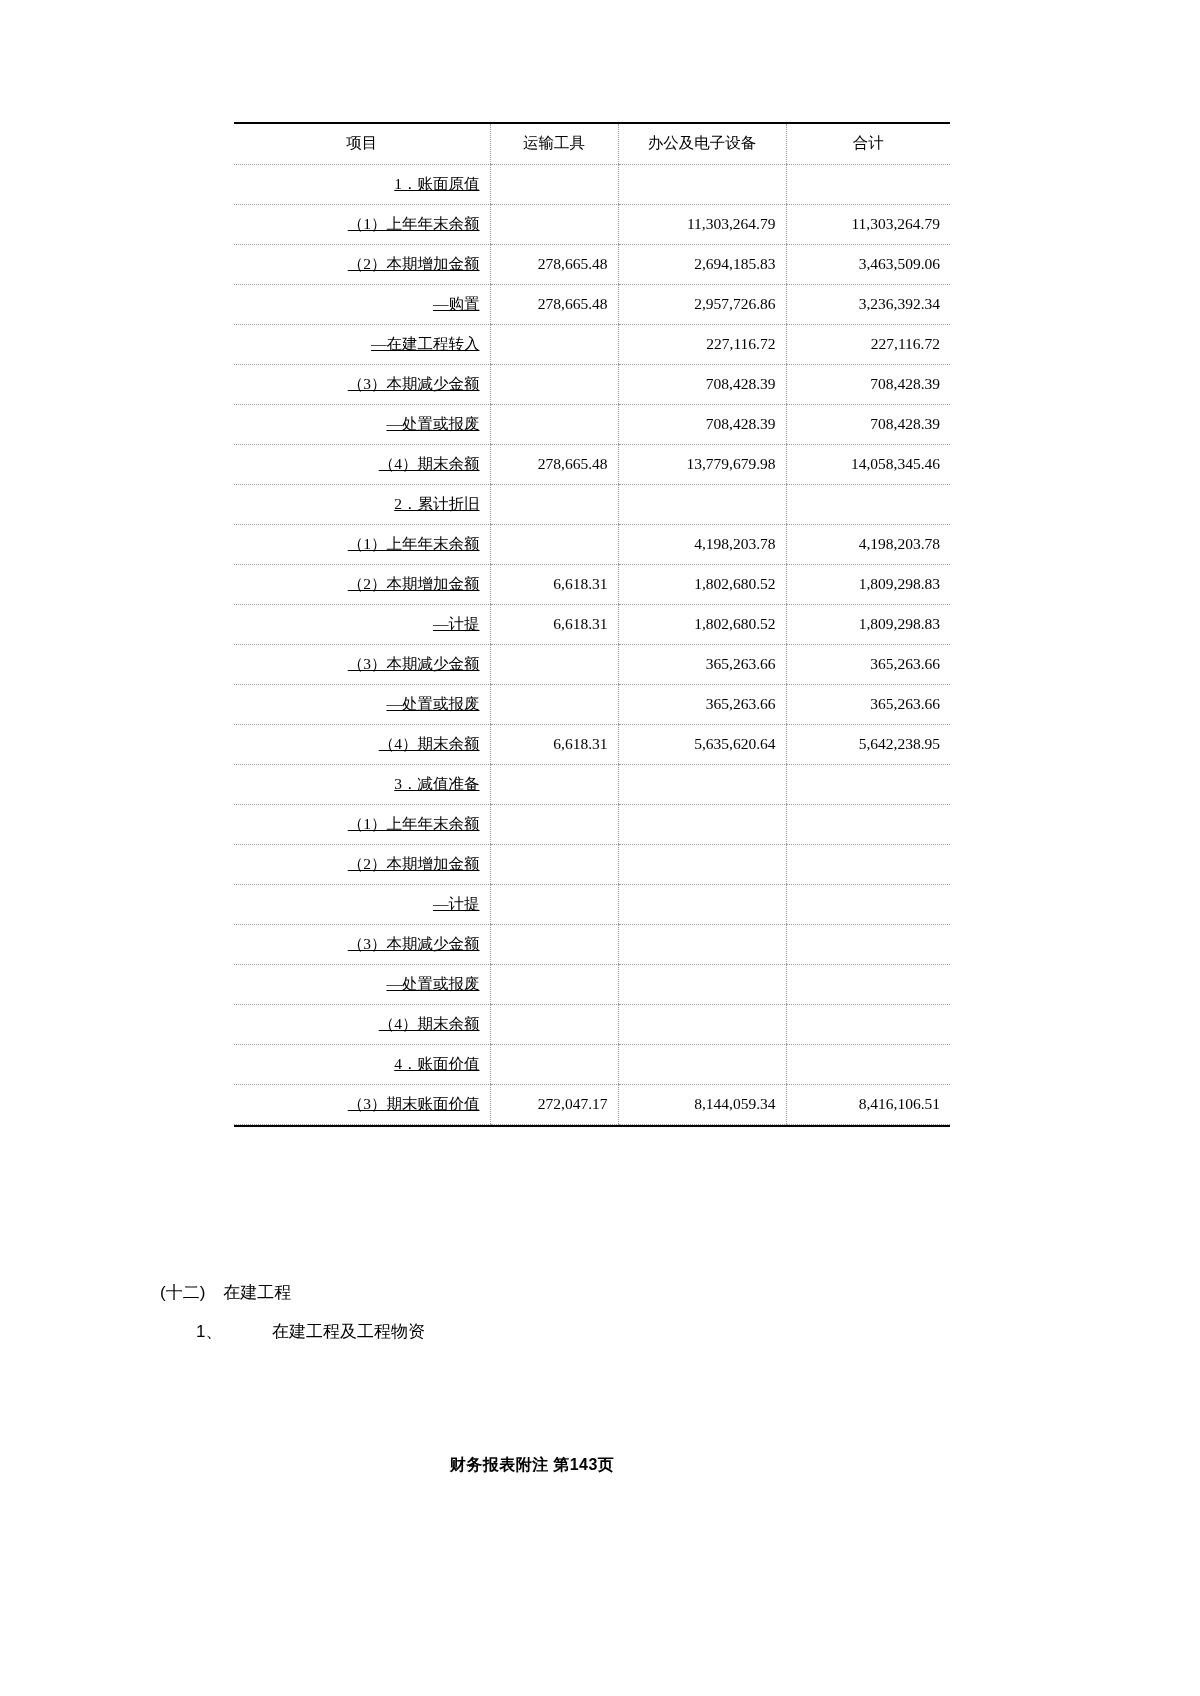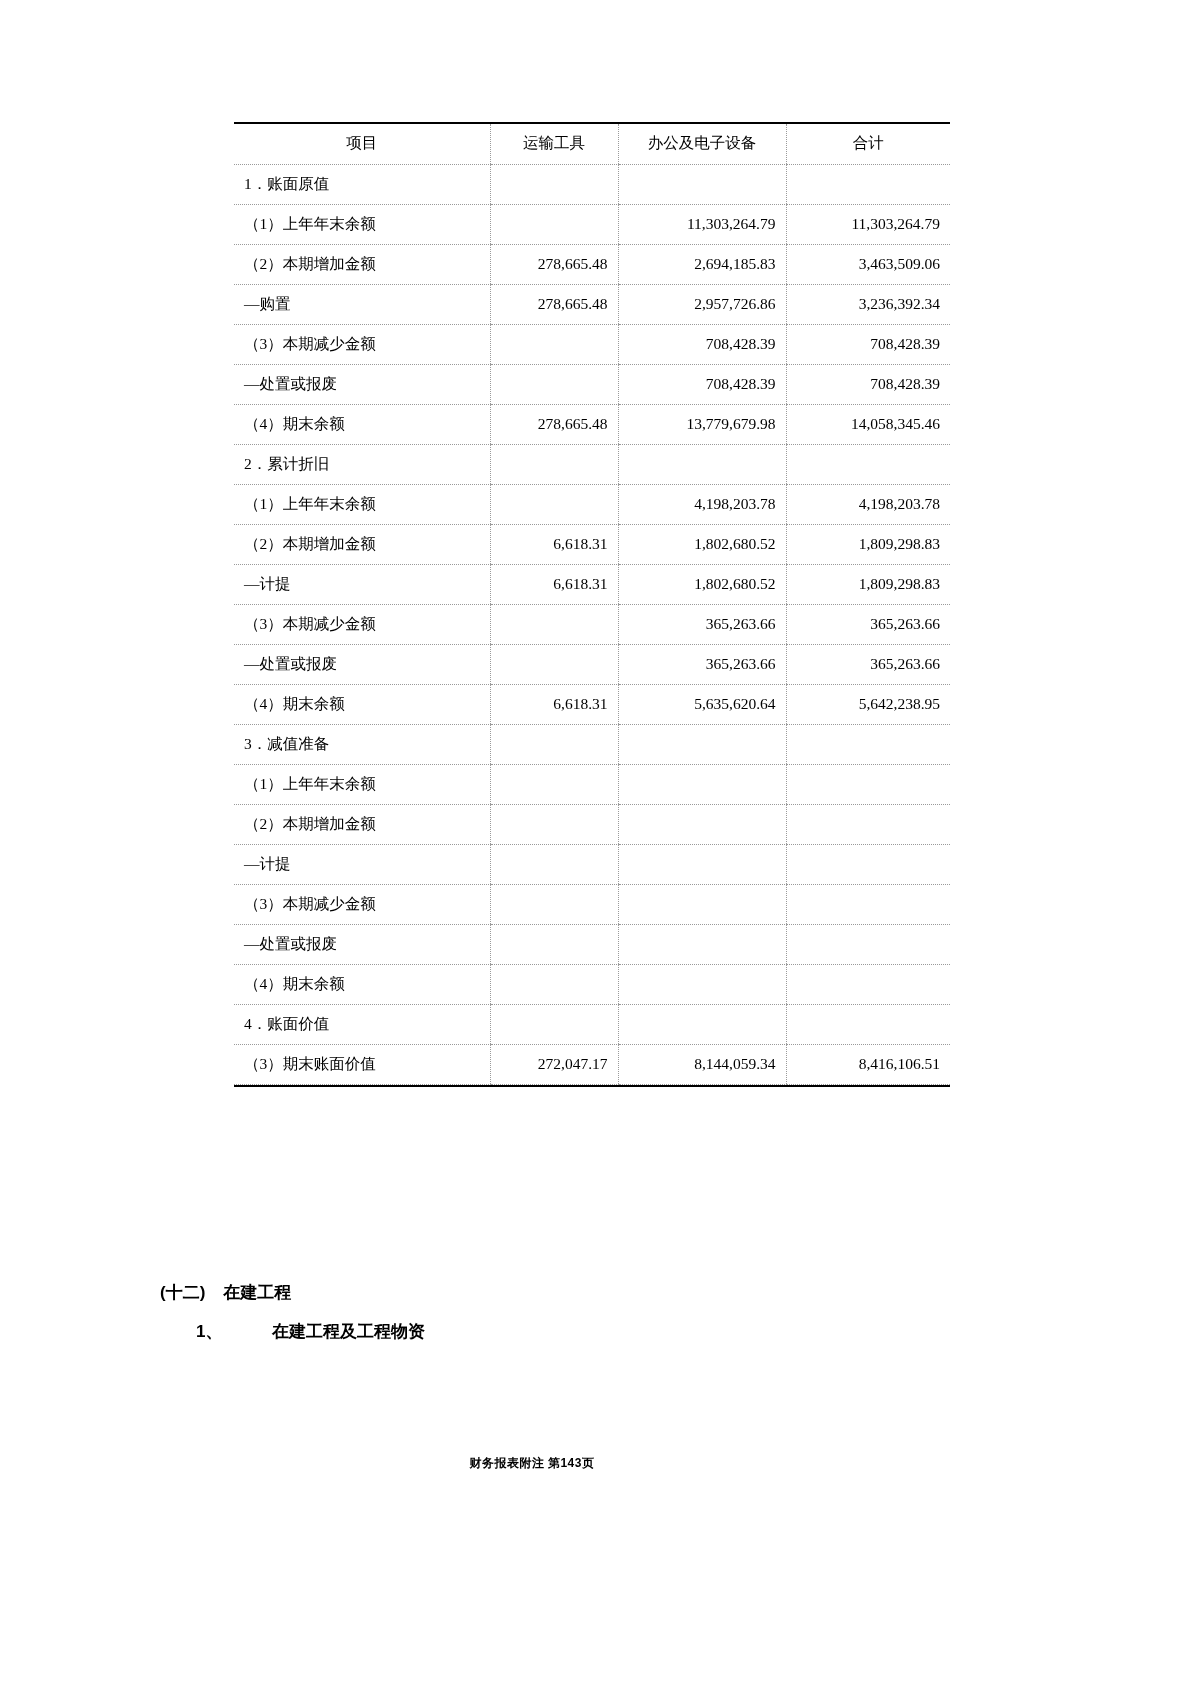--- a/index.html
+++ b/index.html
@@ -61,54 +61,55 @@
     border-top: 2.2px solid #000;
     width: 716px;
     height: 0;
   }
   .bottom-rule {
     border-top: 2.2px solid #000;
     width: 716px;
     height: 0;
   }
   td.label {
-    text-align: left;
+    text-align: right;
     white-space: nowrap;
+    text-decoration: underline;
   }
   td.num {
     text-align: right;
     font-family: "Liberation Serif", "DejaVu Serif", serif;
   }
   .ind0 { padding-left: 18px; }
   .ind1 { padding-left: 30px; }
   .ind2 { padding-left: 48px; }
 
   .section-head {
     position: absolute;
     left: 160px;
     font-family: "Liberation Sans", "DejaVu Sans", sans-serif;
-    font-weight: bold;
+    font-weight: normal;
     font-size: 17px;
   }
   .sec1 { top: 1281px; }
   .sec1 .t1 { display: inline-block; }
   .sec1 .t2 { display: inline-block; margin-left: 18px; }
   .sec2 { top: 1320px; left: 196px; }
   .sec2 .n { display: inline-block; width: 76px; }
   .sec2 .t { display: inline-block; }
 
   .footer {
     position: absolute;
     left: 0;
     top: 1455px;
     width: 1064px;
     text-align: center;
     font-family: "Liberation Sans", "DejaVu Sans", sans-serif;
     font-weight: bold;
-    font-size: 12px;
+    font-size: 16px;
   }
   .footer span { letter-spacing: 0.5px; }
 </style>
 </head>
 <body>
 
 <div class="page">
 
   <div class="table-wrap">
     <div class="top-rule"></div>
@@ -144,20 +145,26 @@
             <td class="num">2,694,185.83</td>
             <td class="num">3,463,509.06</td>
           </tr>
           <tr>
             <td class="label ind2">—购置</td>
             <td class="num">278,665.48</td>
             <td class="num">2,957,726.86</td>
             <td class="num">3,236,392.34</td>
           </tr>
           <tr>
+            <td class="label ind2">—在建工程转入</td>
+            <td class="num"></td>
+            <td class="num">227,116.72</td>
+            <td class="num">227,116.72</td>
+          </tr>
+          <tr>
             <td class="label ind1">（3）本期减少金额</td>
             <td class="num"></td>
             <td class="num">708,428.39</td>
             <td class="num">708,428.39</td>
           </tr>
           <tr>
             <td class="label ind2">—处置或报废</td>
             <td class="num"></td>
             <td class="num">708,428.39</td>
             <td class="num">708,428.39</td>

